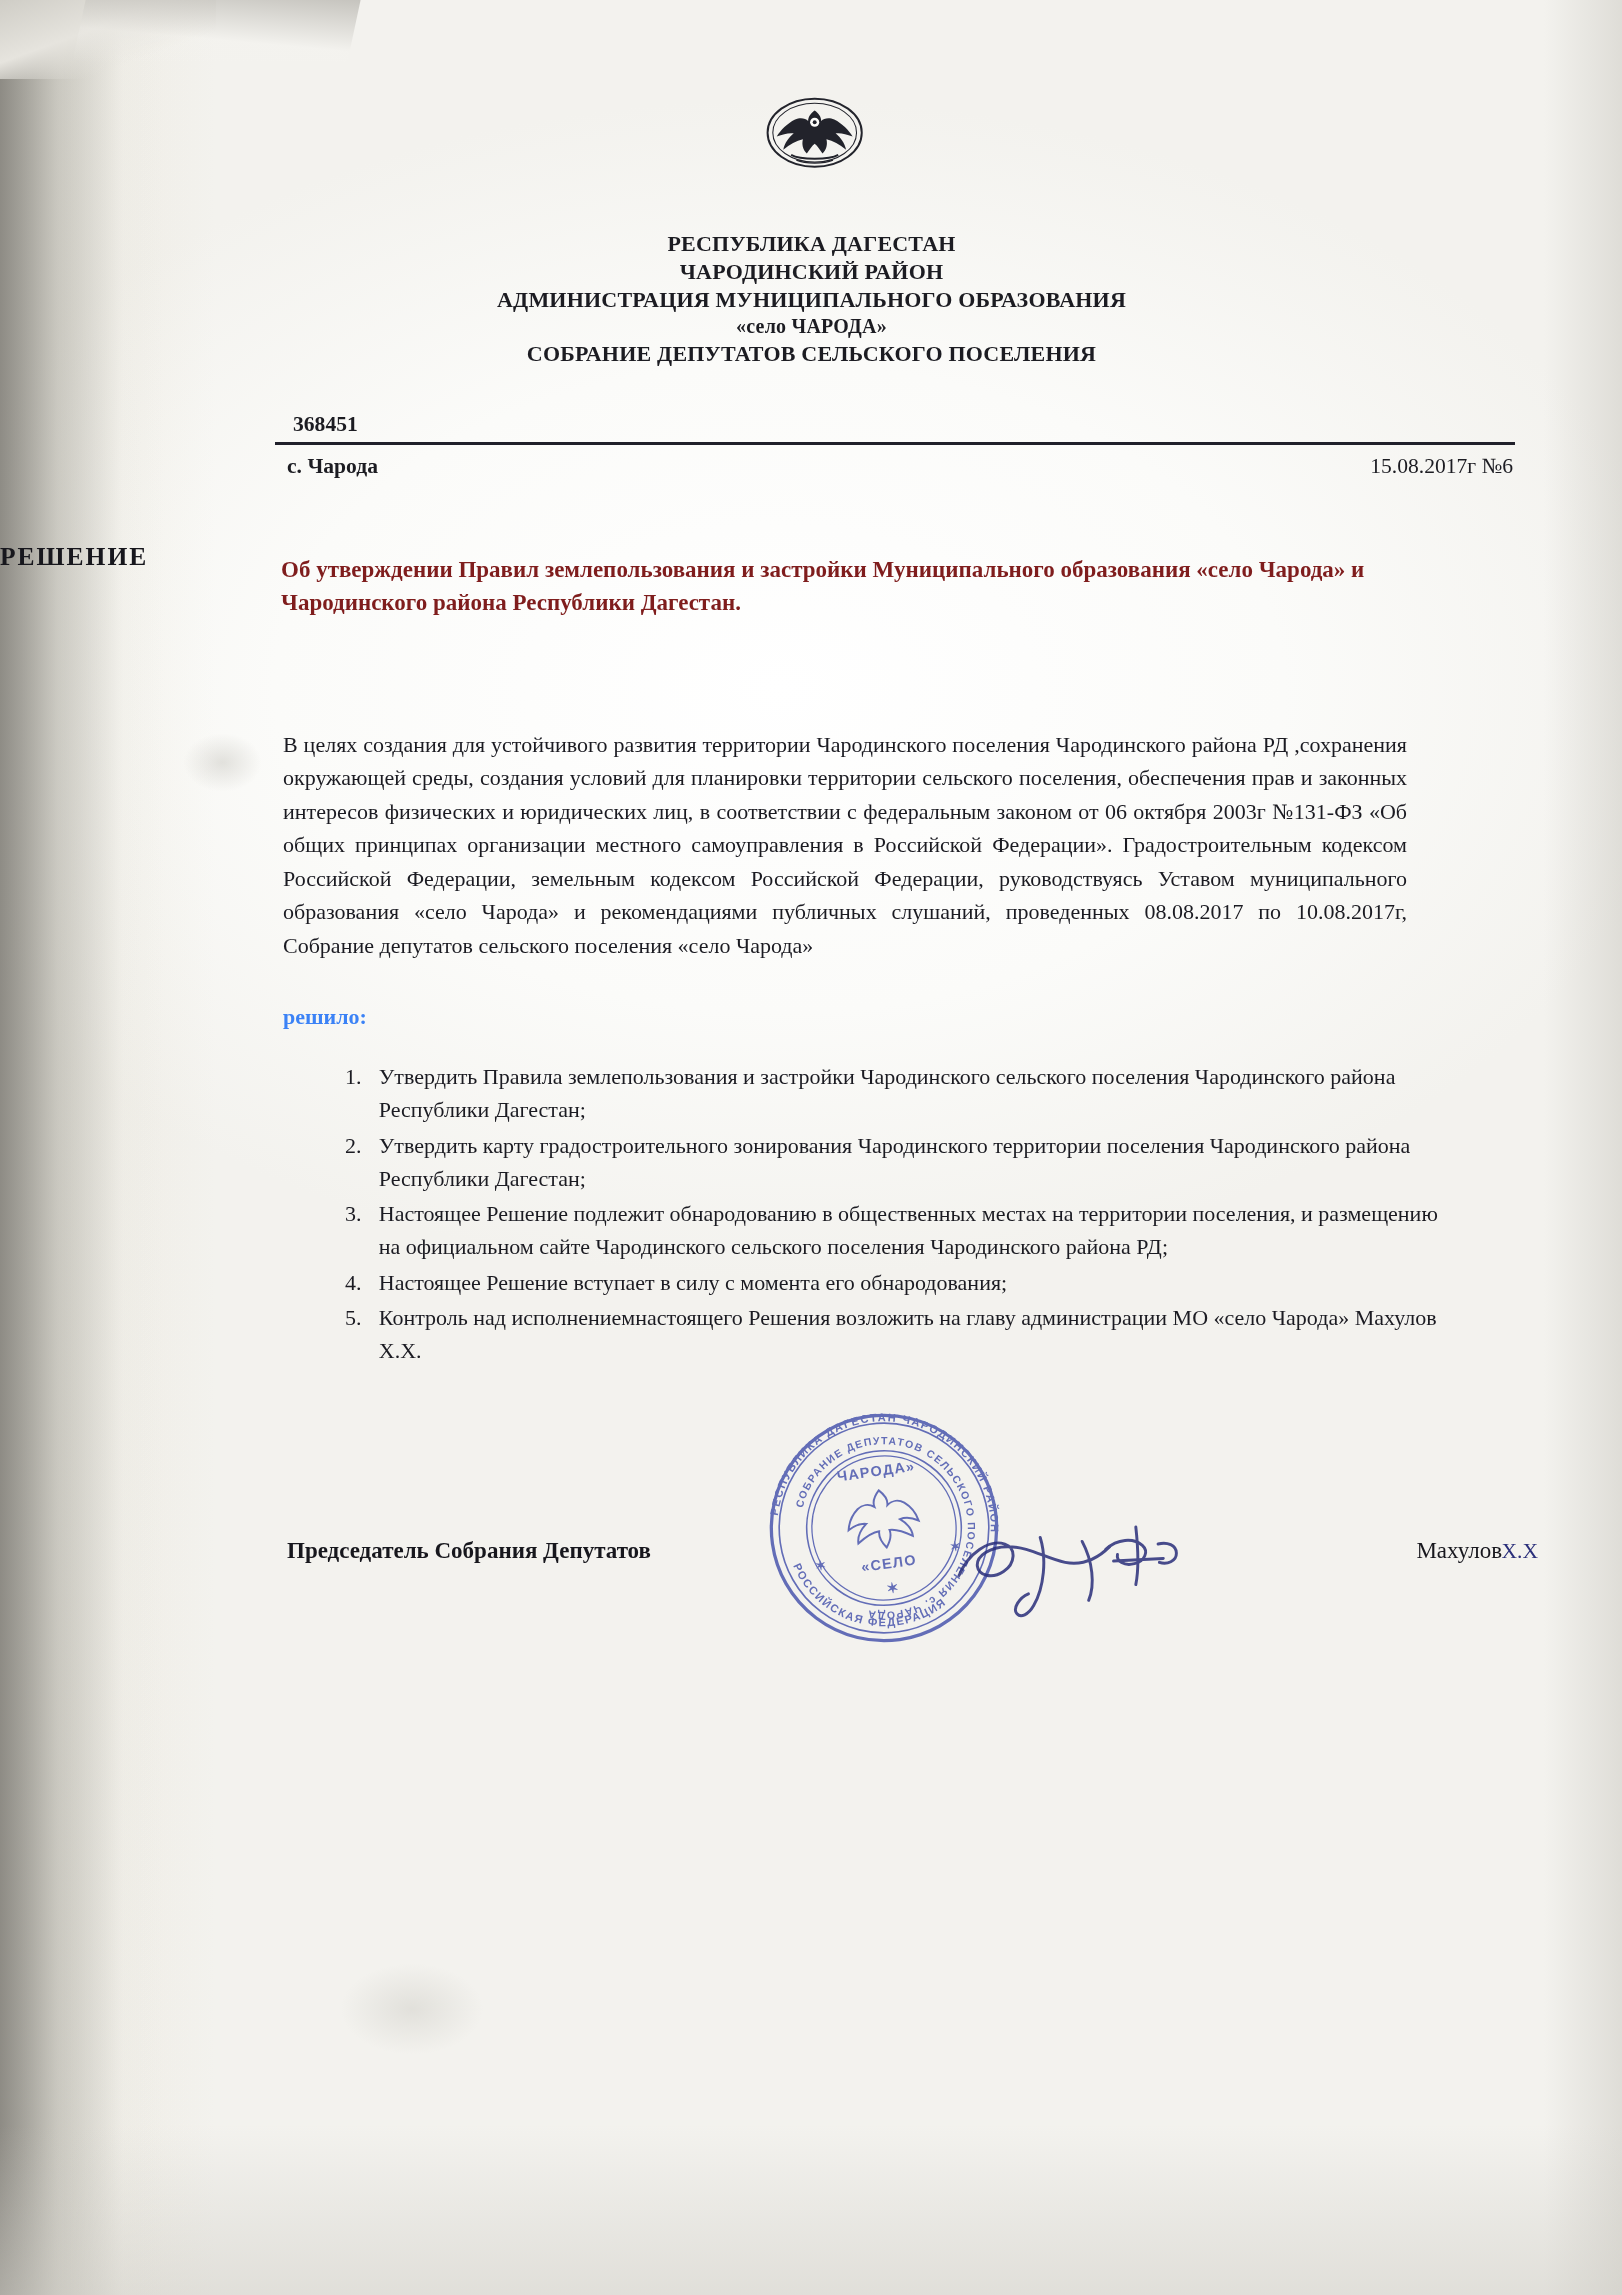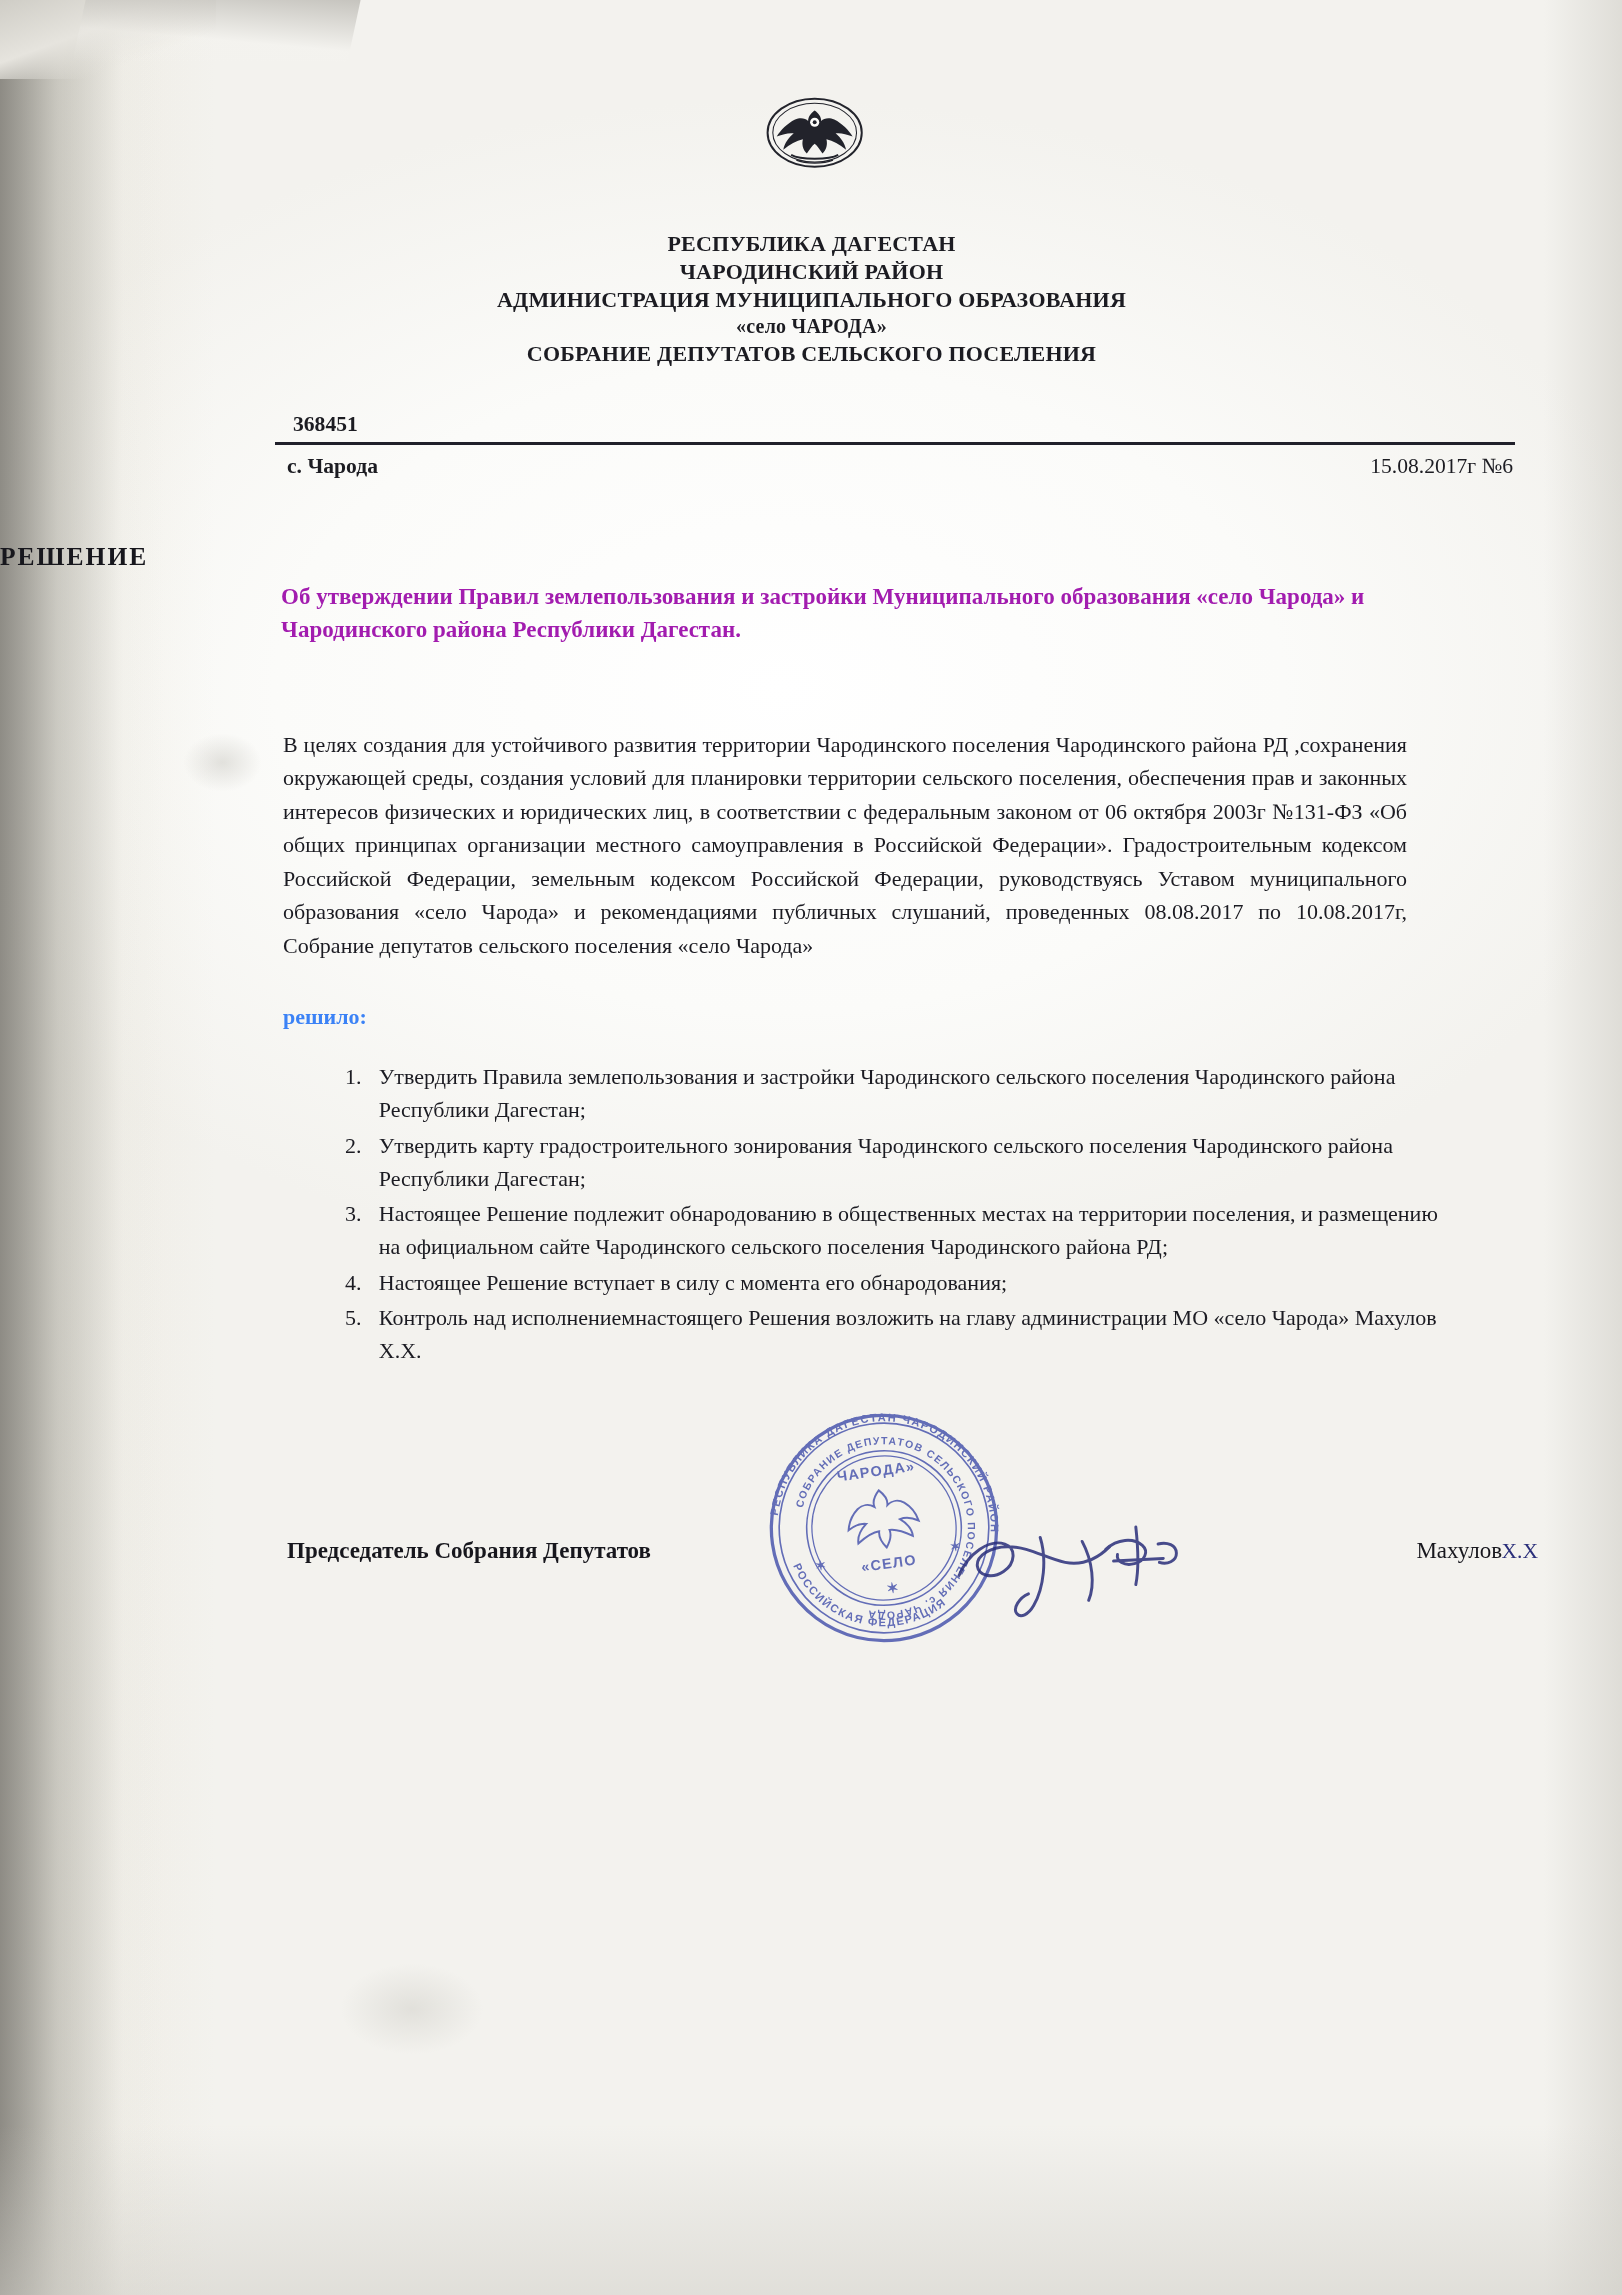--- a/index.html
+++ b/index.html
@@ -150,25 +150,25 @@
     font-size: 25.5px;
     font-weight: bold;
     letter-spacing: 2px;
     color: #17171d;
   }
 
   #subtitle {
     position: absolute;
     left: 281px;
     width: 1119px;
-    top: 581px;
+    top: 554px;
     font-size: 23px;
     font-weight: bold;
     line-height: 1.42;
-    color: #a21caf;
+    color: #7f1d1d;
   }
 
   #preamble {
     position: absolute;
     left: 283px;
     width: 1124px;
     top: 728px;
     font-size: 22px;
     line-height: 1.52;
     text-align: justify;
@@ -287,21 +287,21 @@
   <div id="docmeta">15.08.2017г  №6</div>
 
   <div id="doctype">РЕШЕНИЕ</div>
   <div id="subtitle">Об утверждении Правил землепользования и застройки  Муниципального образования «село Чарода» и Чародинского района Республики Дагестан.</div>
 
   <div id="preamble">В целях создания для устойчивого развития территории Чародинского поселения Чародинского района РД ,сохранения окружающей среды, создания условий для планировки территории сельского поселения, обеспечения прав и законных интересов физических и юридических  лиц, в соответствии с федеральным законом от 06 октября 2003г №131-ФЗ «Об общих принципах организации местного самоуправления в Российской Федерации». Градостроительным кодексом Российской Федерации, земельным кодексом Российской Федерации, руководствуясь Уставом муниципального образования «село Чарода» и рекомендациями публичных слушаний, проведенных 08.08.2017 по 10.08.2017г, Собрание депутатов сельского поселения «село Чарода»</div>
   <div id="decided">решило:</div>
 
   <ol id="items">
     <li>Утвердить Правила землепользования и застройки Чародинского сельского поселения Чародинского района Республики Дагестан;</li>
-    <li>Утвердить карту градостроительного зонирования Чародинского  сельского поселения Чародинского района Республики Дагестан;</li>
+    <li>Утвердить карту градостроительного зонирования Чародинского  территории поселения Чародинского района Республики Дагестан;</li>
     <li>Настоящее Решение подлежит обнародованию в общественных местах на территории поселения, и размещению на официальном сайте Чародинского сельского поселения Чародинского района РД;</li>
     <li>Настоящее Решение вступает в силу с момента его обнародования;</li>
     <li>Контроль над исполнениемнастоящего Решения возложить на главу администрации МО «село Чарода» Махулов Х.Х.</li>
   </ol>
 
   <div id="sign-title">Председатель Собрания Депутатов</div>
   <div id="sign-name">Махулов</div>
   <div id="sign-initials">Х.Х</div>
 
   <svg id="stamp" viewBox="0 0 400 400">

